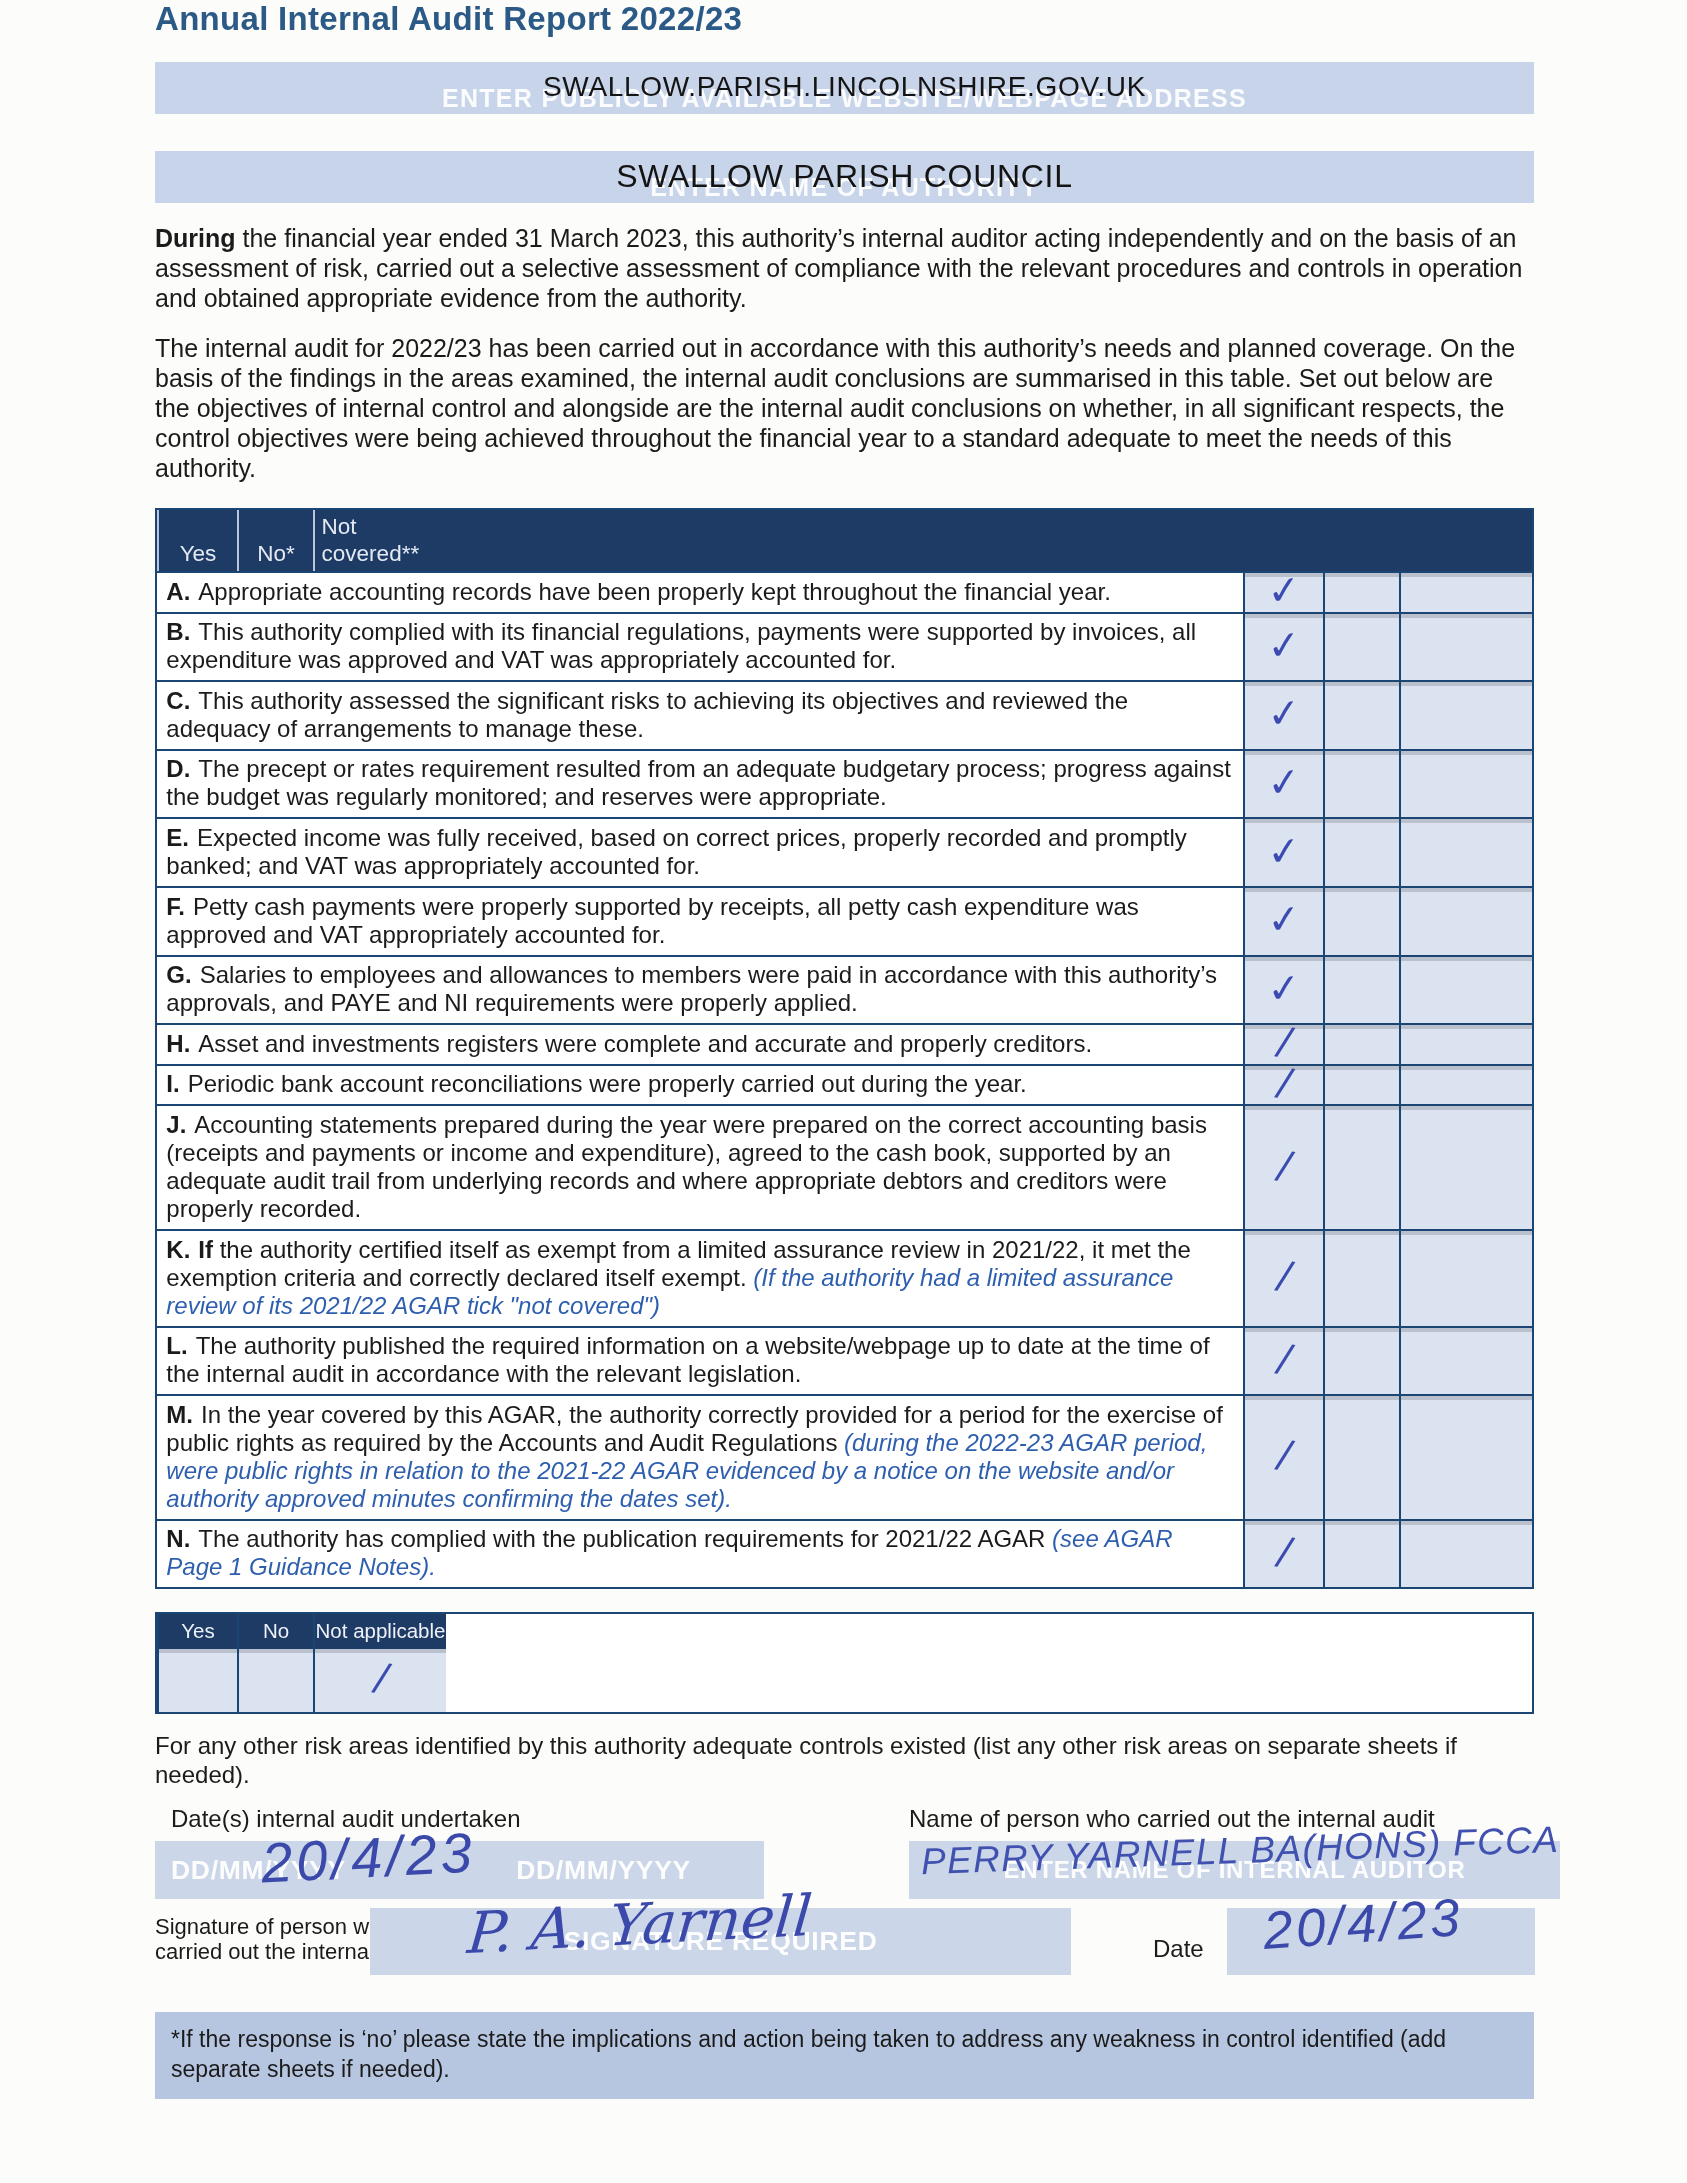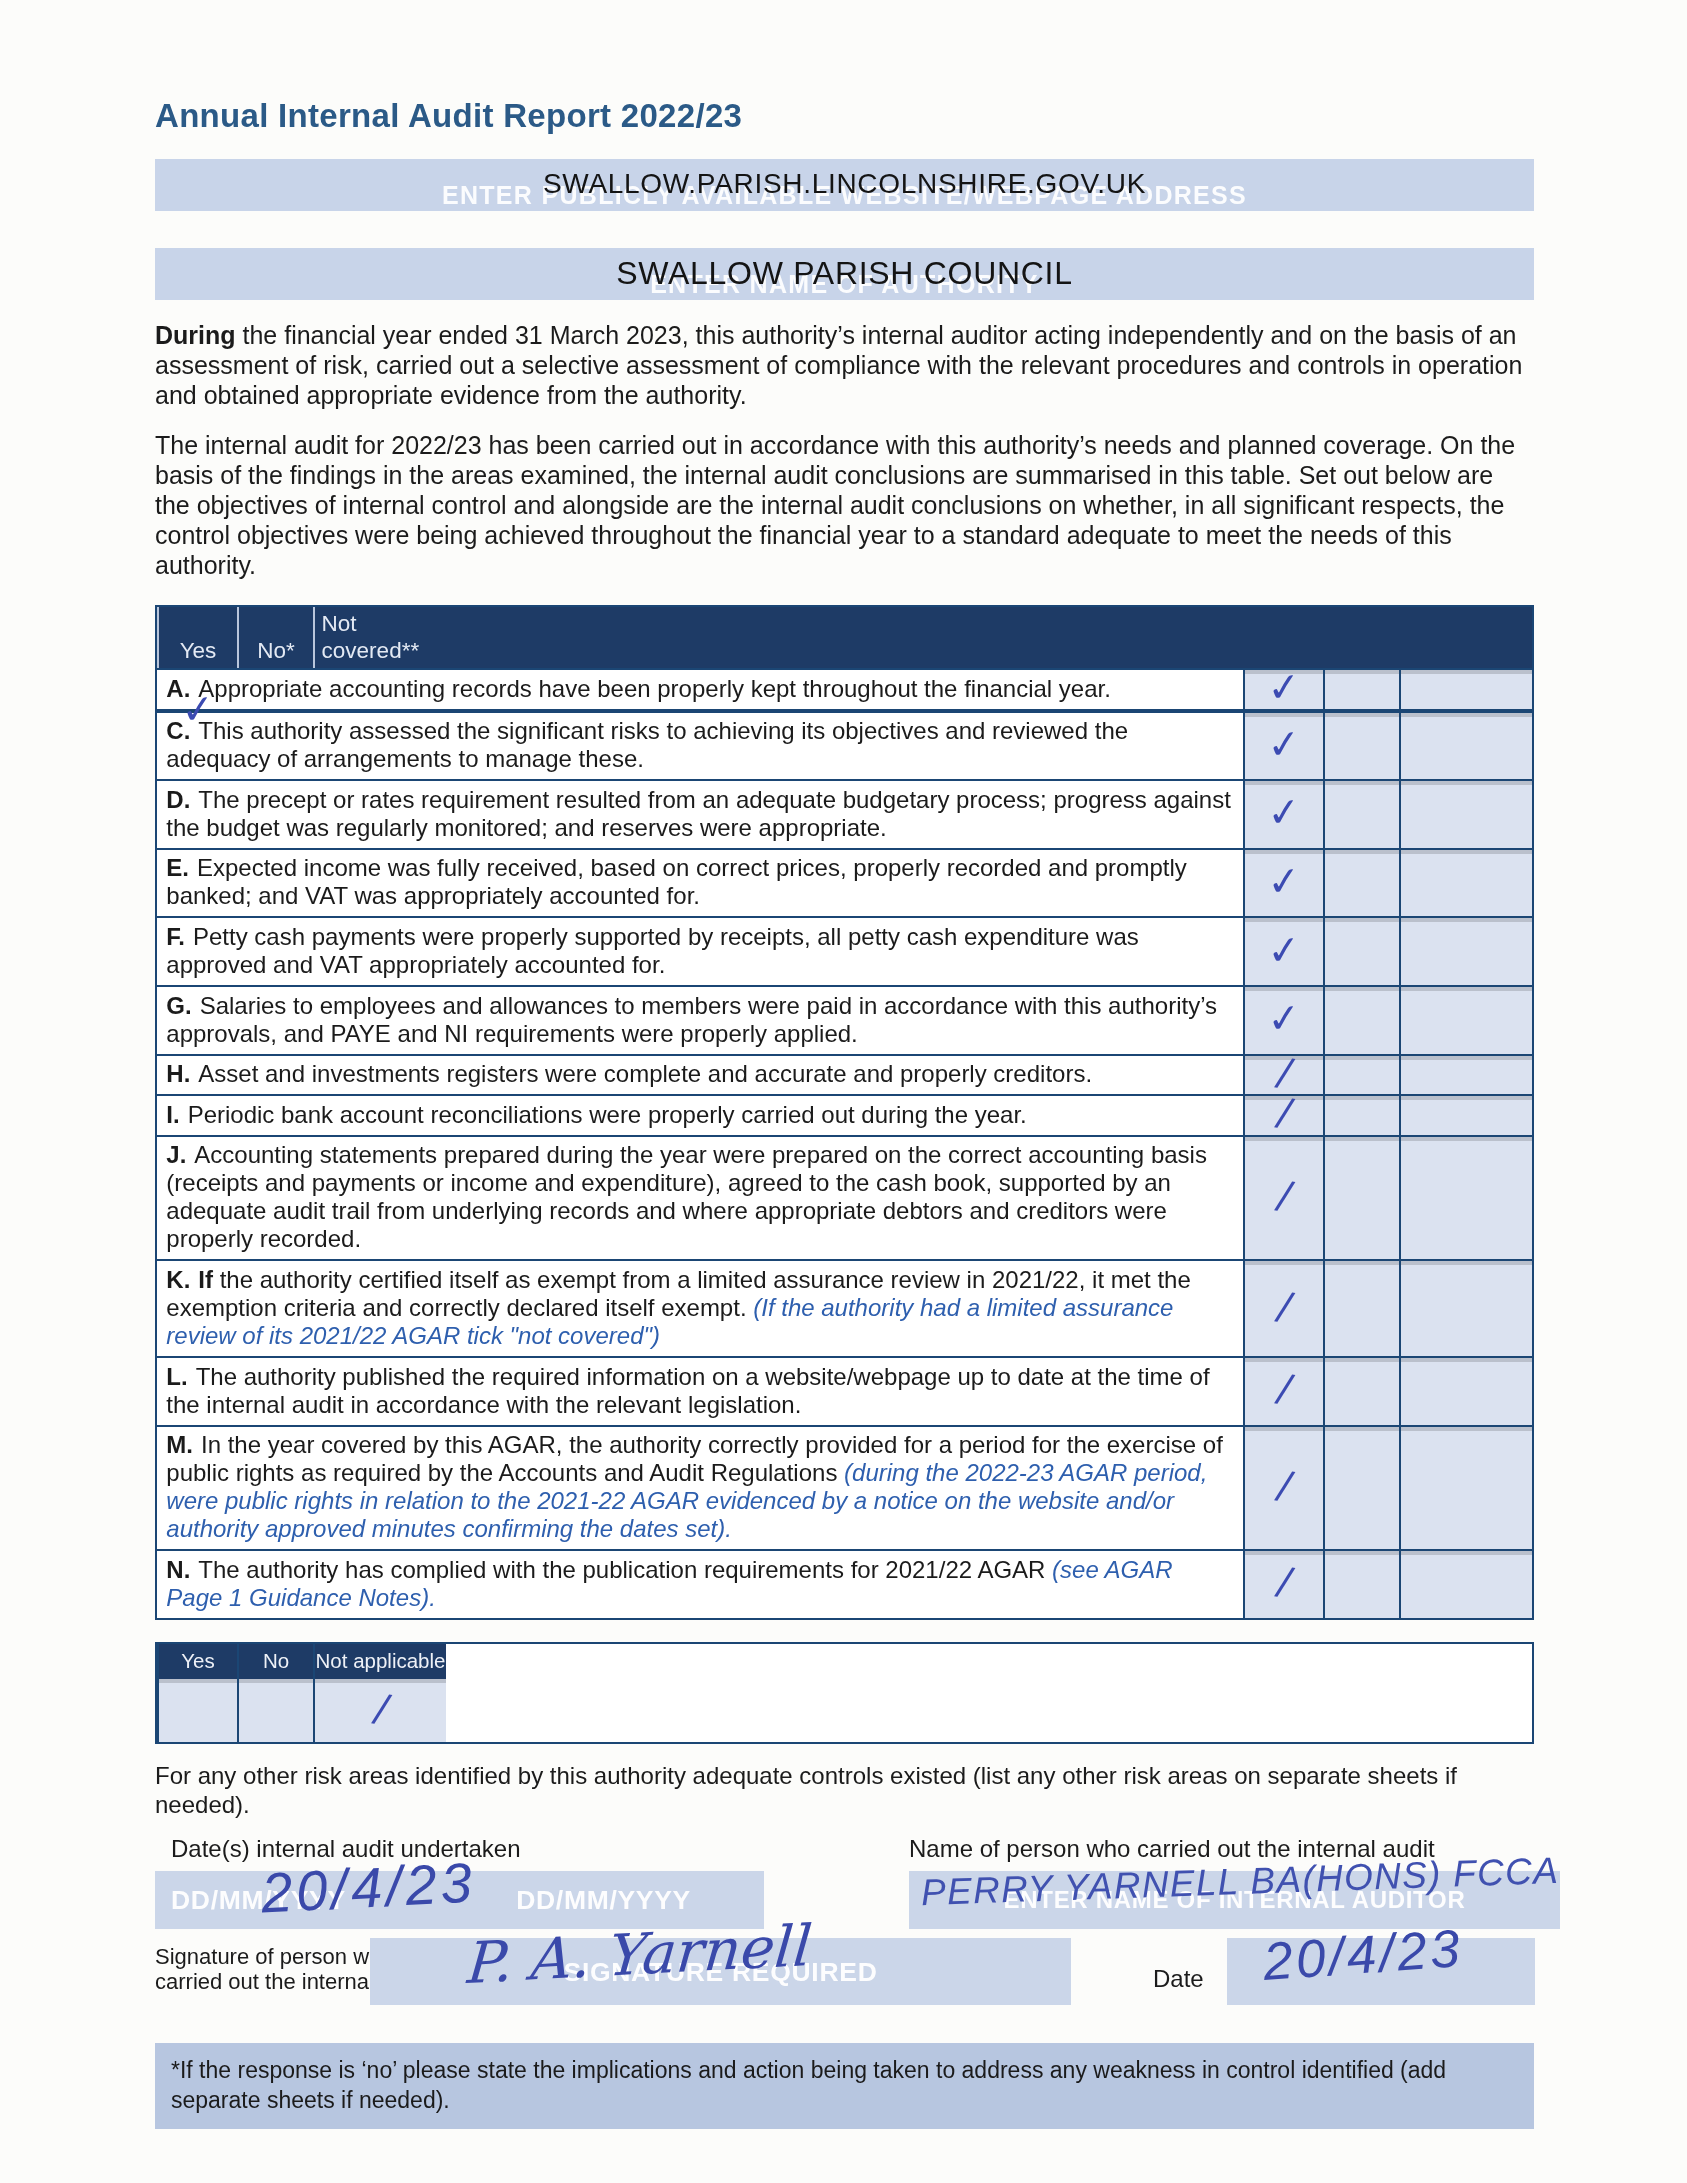--- a/index.html
+++ b/index.html
@@ -1,21 +1,21 @@
 <!DOCTYPE html>
 <html style="font-size:10.6px"><head>
 <meta charset="utf-8">
 <style>
   html,body{margin:0;padding:0;background:#e9e9e7;}
   .page{position:relative;width:1687px;height:2183px;background:#fcfcfa;overflow:hidden;
         font-family:"Liberation Sans",sans-serif;color:#1b1b1b;}
   .content{position:absolute;left:155px;top:0;width:1379px;}
 
   
-  .doc-title{margin-top:97px;font-size:33px;font-weight:bold;color:#2b5a87;letter-spacing:0.3px;}
+  .doc-title{font-size:33px;font-weight:bold;color:#2b5a87;letter-spacing:0.3px;}
 
   
   .bar{position:relative;height:52px;background:#c8d4e9;}
   .bar1{margin-top:37px;}
   .bar2{margin-top:24px;}
   .bar .main{position:absolute;width:100%;text-align:center;top:6.6px;font-size:32px;color:#141414;letter-spacing:0.7px;}
   .bar2 .main{font-size:28px;top:9.3px;}
   .bar .wm{position:absolute;width:100%;text-align:center;bottom:1.3px;color:rgba(255,255,255,0.92);
            font-weight:bold;font-size:25px;letter-spacing:1.3px;}
 
@@ -117,20 +117,21 @@
       <div class="trow">
         <div class="obj"><span class="letter">A.</span><span>Appropriate accounting records have been properly kept throughout the financial year.</span></div>
         <div class="ans yes">
             <span class="tick check">✓</span>
           </div>
         <div class="ans no"></div>
         <div class="ans nc"></div>
       </div>
 
       <div class="trow">
+        <div class="obj"><span class="letter">B.</span><span>This authority complied with its financial regulations, payments were supported by invoices, all expenditure was approved and VAT was appropriately accounted for.</span></div>
         <div class="ans yes">
             <span class="tick check">✓</span>
           </div>
         <div class="ans no"></div>
         <div class="ans nc"></div>
       </div>
 
       <div class="trow">
         <div class="obj"><span class="letter">C.</span><span>This authority assessed the significant risks to achieving its objectives and reviewed the adequacy of arrangements to manage these.</span></div>
         <div class="ans yes">

